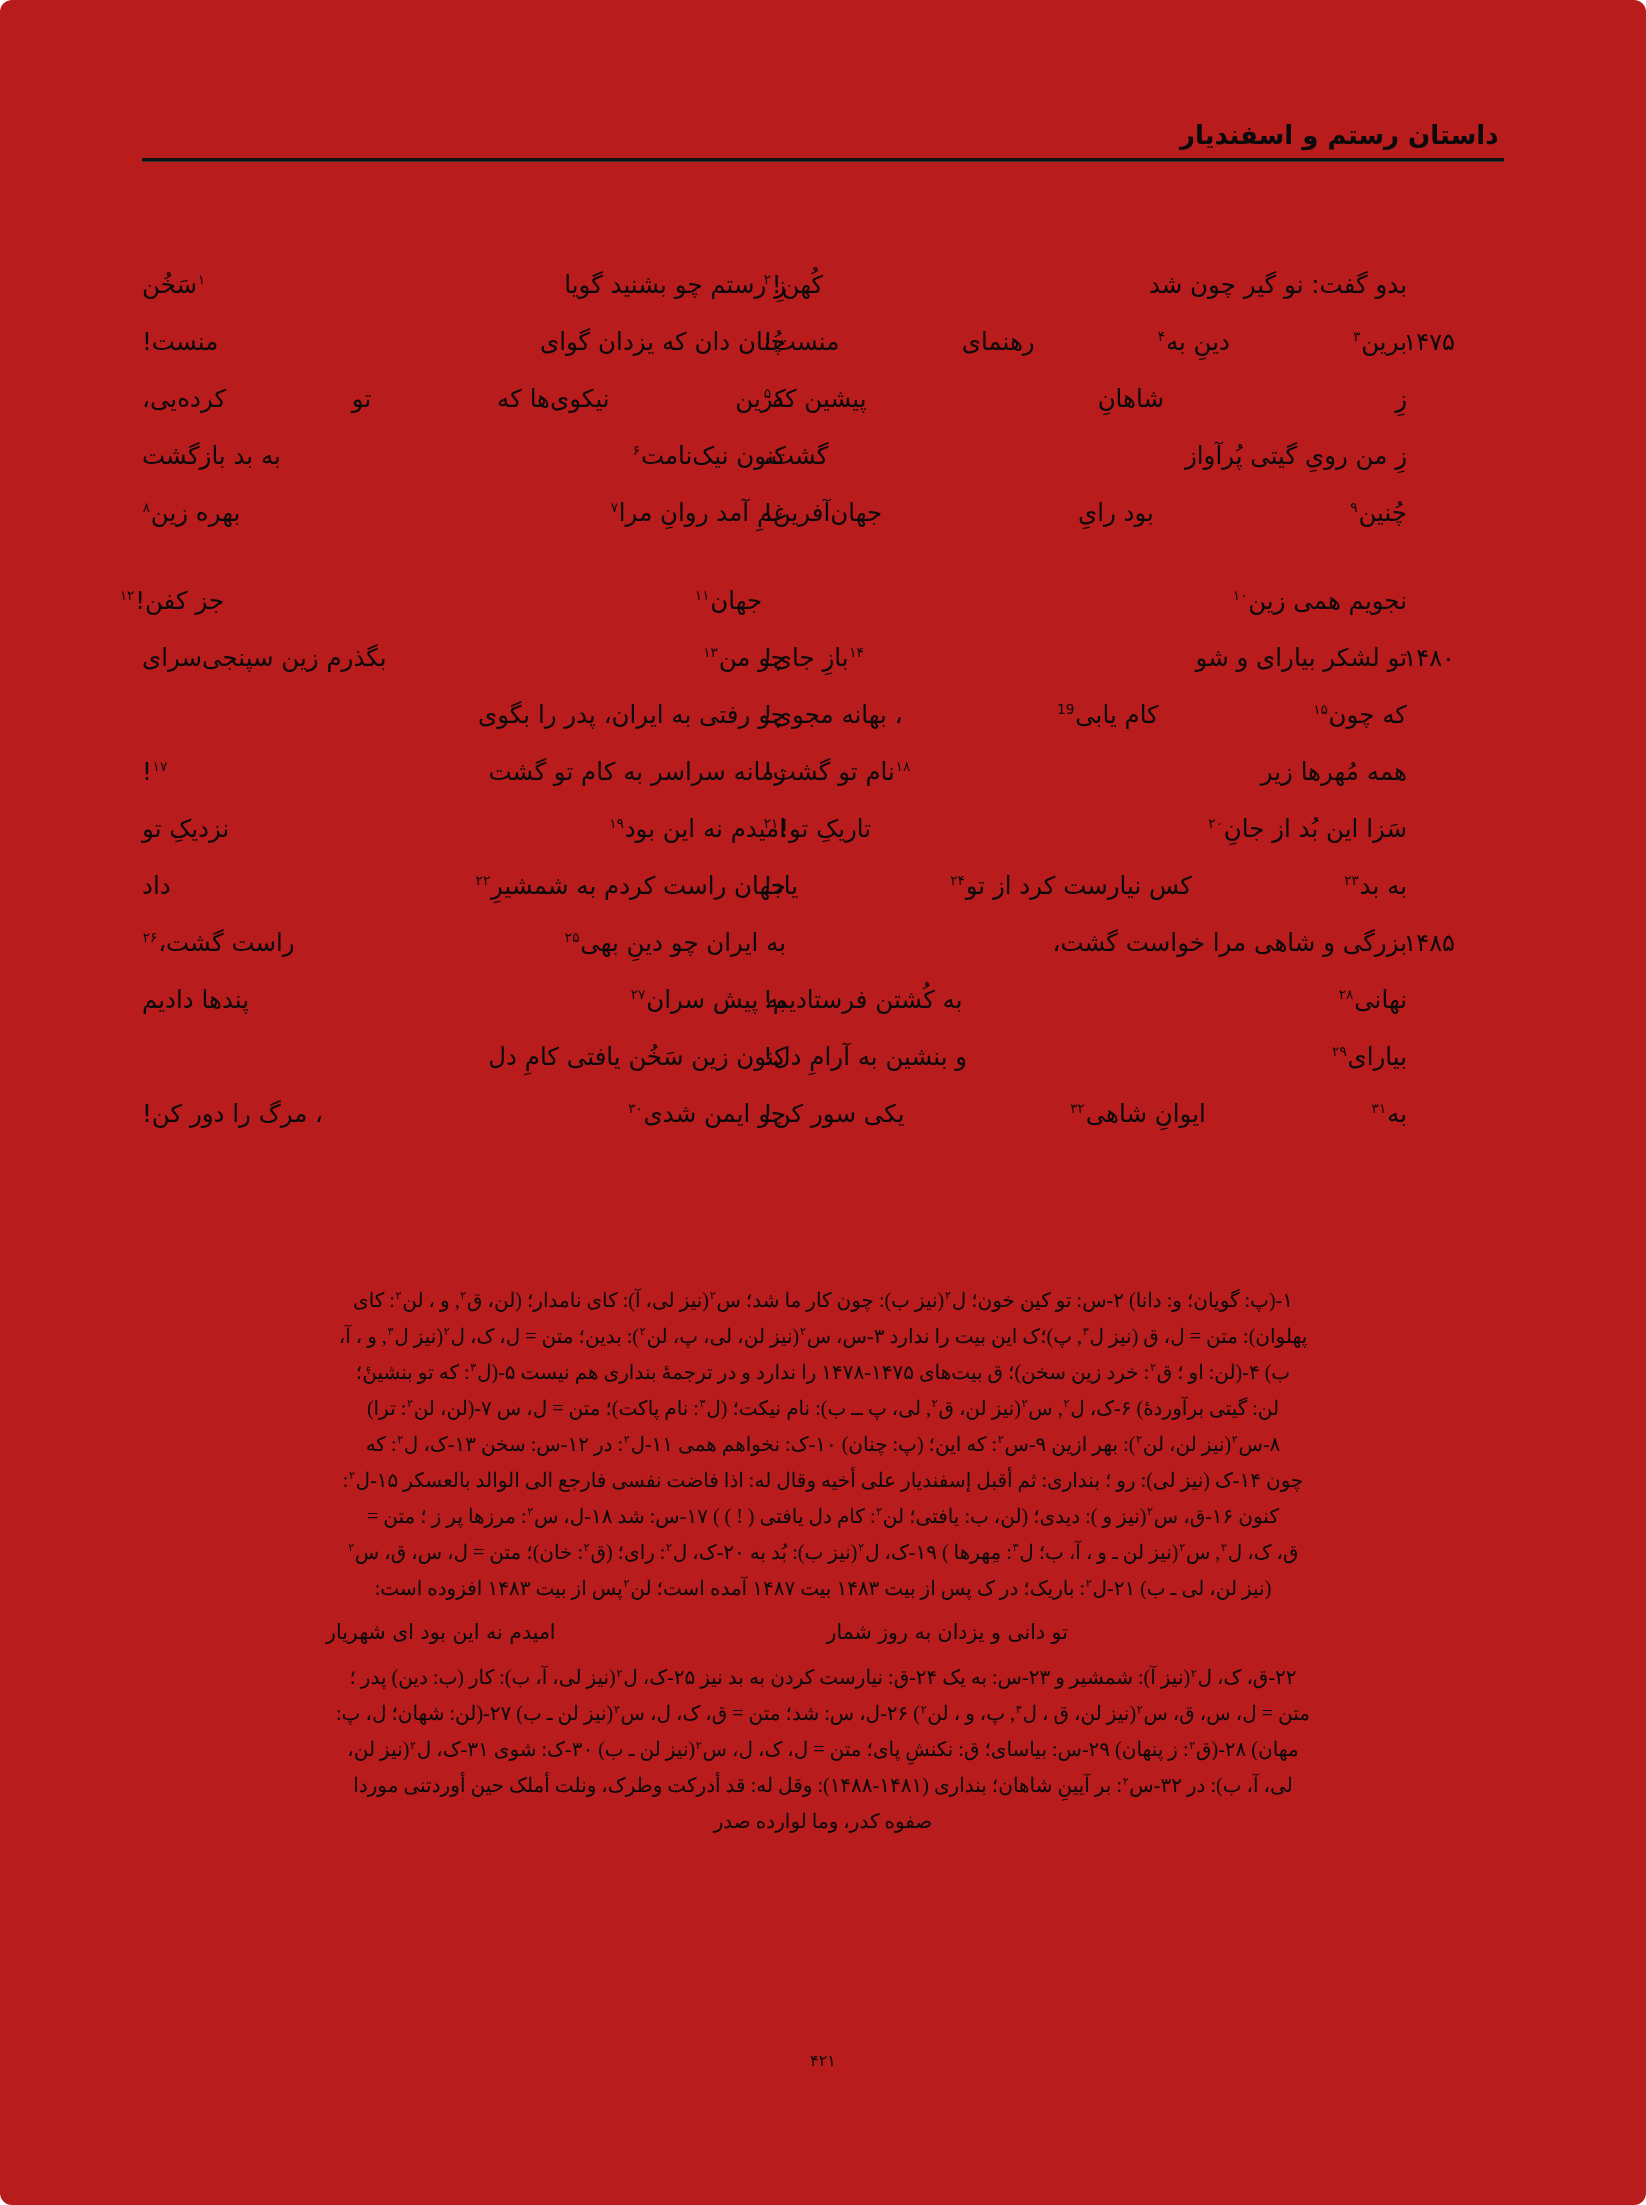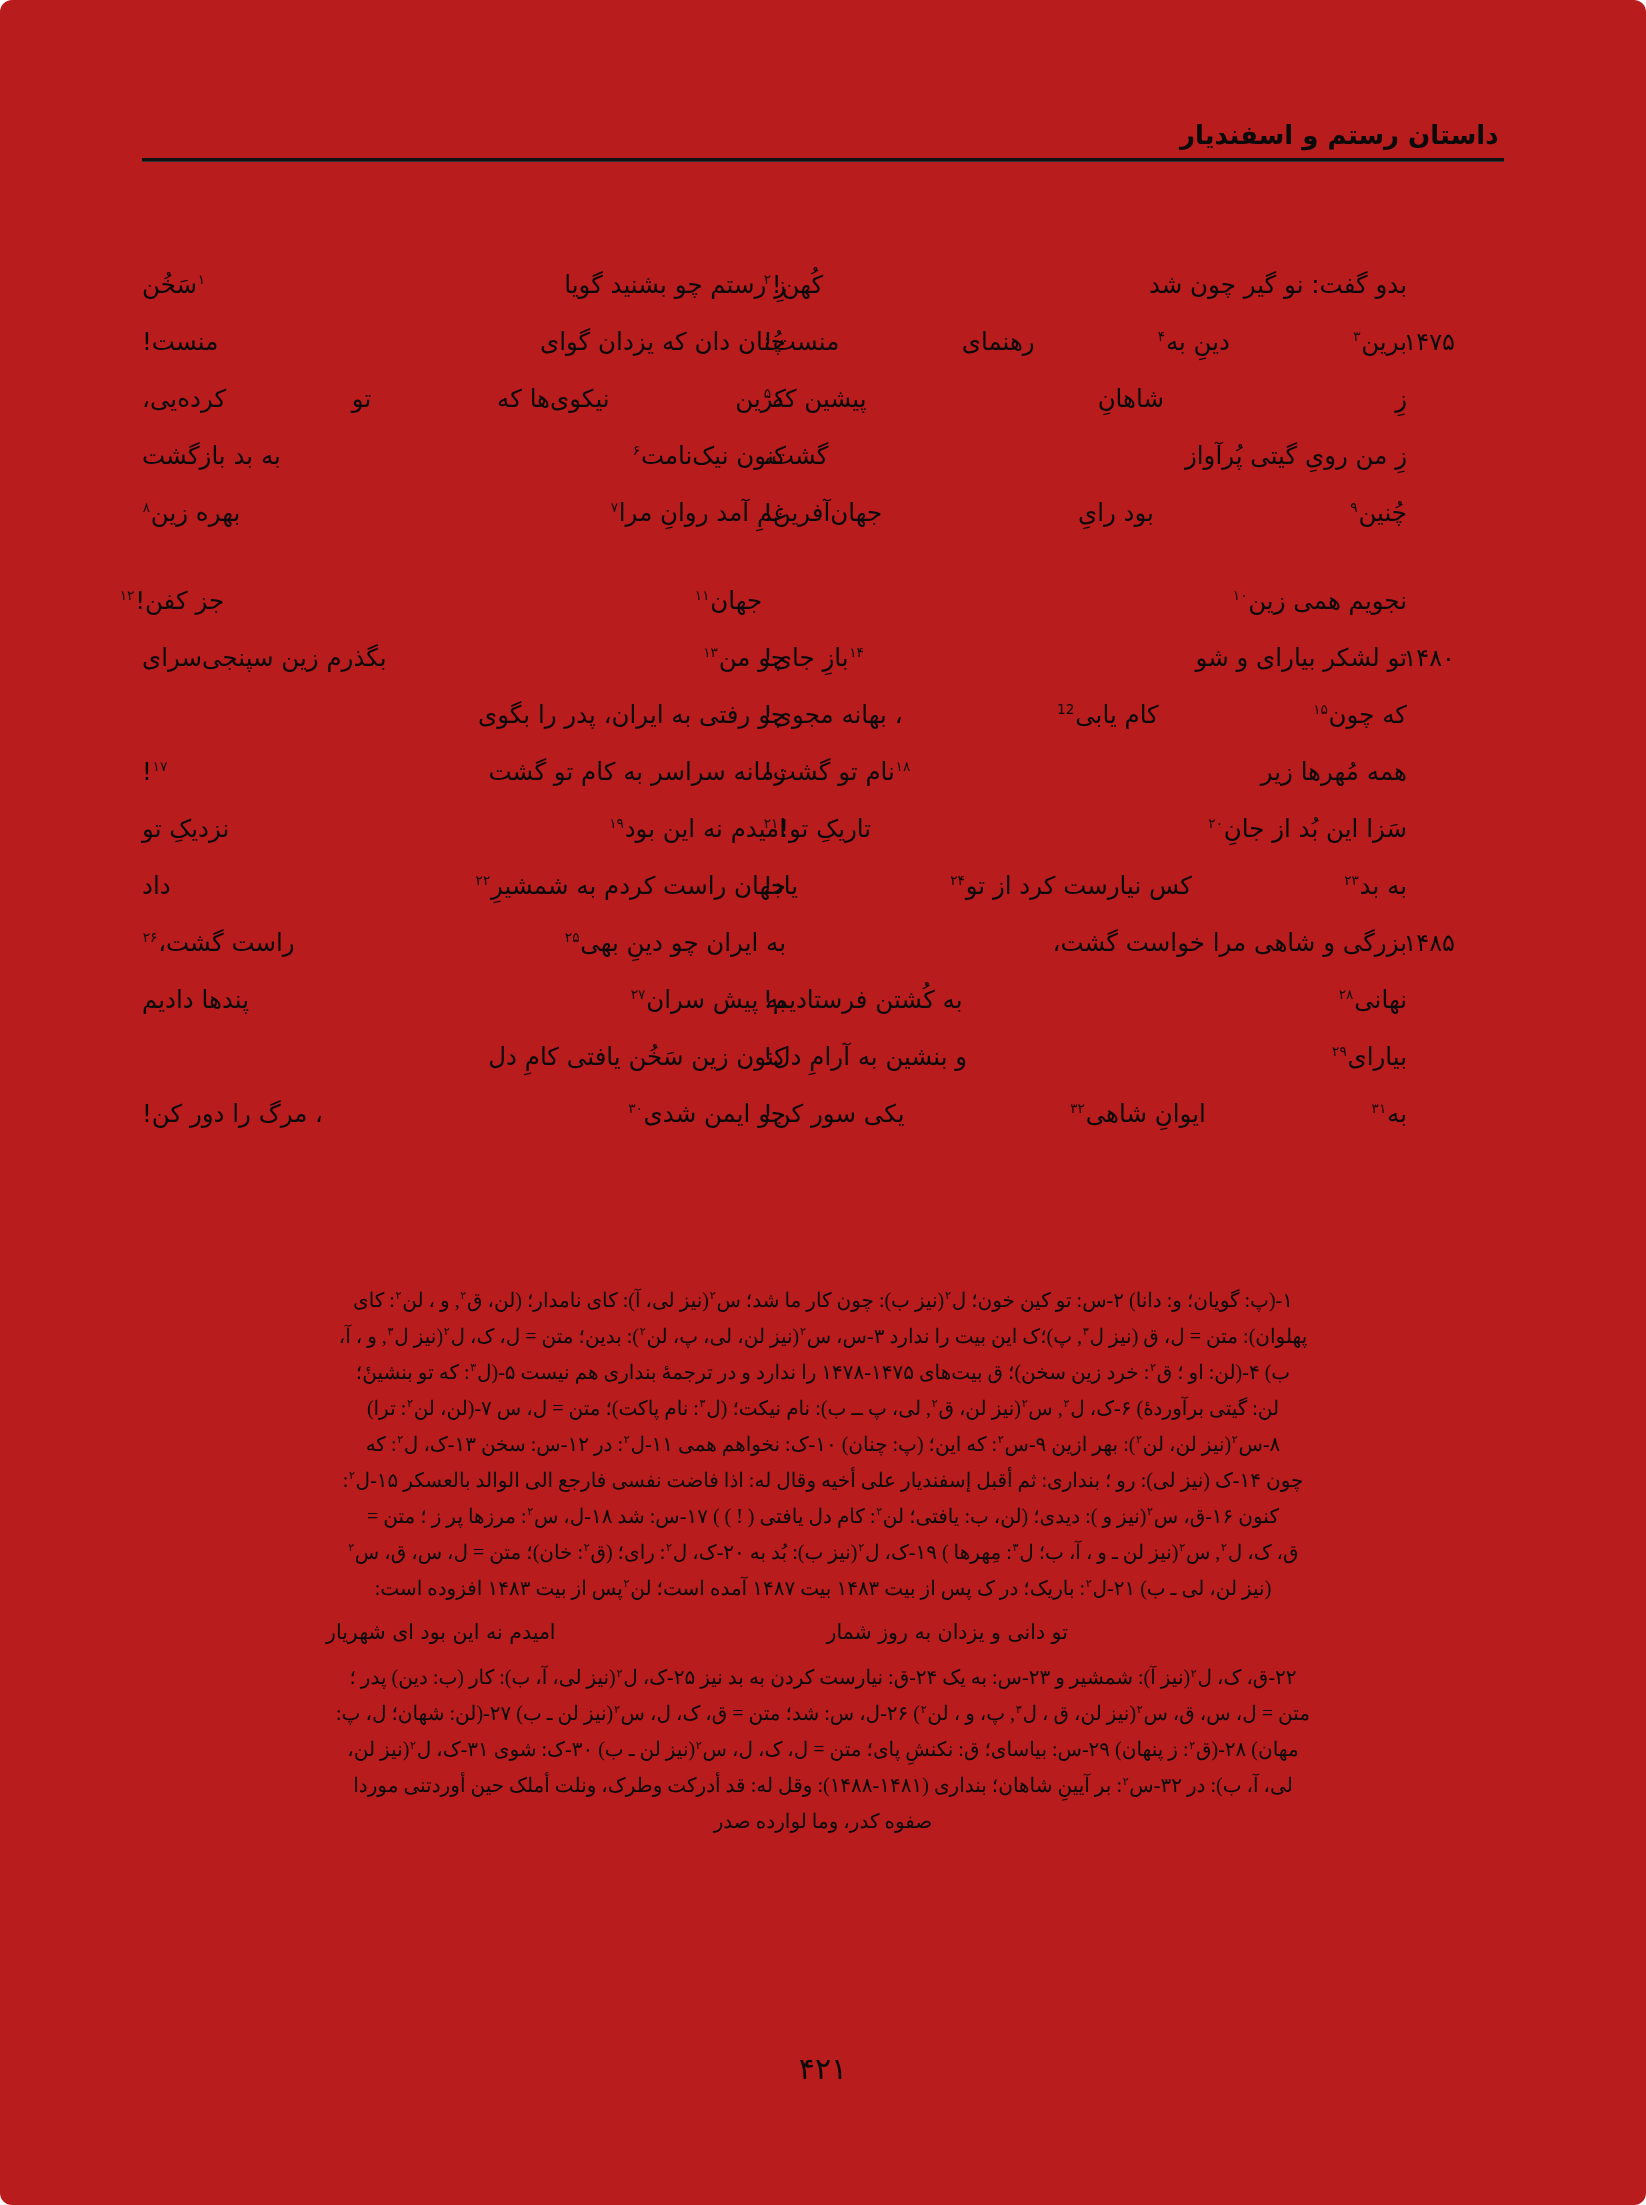--- a/index.html
+++ b/index.html
@@ -137,21 +137,21 @@
   }
   .note-verse > span.nv-right { padding-left: 61px; }
 
   
   .folio {
     position: absolute;
     top: 2051px;
     left: 0;
     right: 0;
     text-align: center;
-    font-size: 30px;
+    font-size: 16px;
     letter-spacing: 0.7px;
   }
 </style>
 </head>
 <body>
 
 <div class="page">
 
   <div class="header-block">
     <div class="header-title">داستان رستم و اسفندیار</div>
@@ -278,21 +278,21 @@
             <span class="word">بگذرم زین سپنجی‌سرای</span>
           </span>
         </div>
       </div>
 
       <div class="bayt">
         <div class="bayt-number"></div>
         <div class="hemistich second">
           <span class="hemistich-inner">
             <span class="word"><span>که چون</span><sup class="fn">۱۵</sup></span>
-            <span class="word"><span>کام یابی</span><sup class="fn">12</sup></span>
+            <span class="word"><span>کام یابی</span><sup class="fn">19</sup></span>
             <span class="word">، بهانه مجوی!</span>
           </span>
         </div>
         <div class="hemistich first">
           <span class="hemistich-inner">
             <span class="word">چو رفتی به ایران، پدر را بگوی</span>
           </span>
         </div>
       </div>
 

